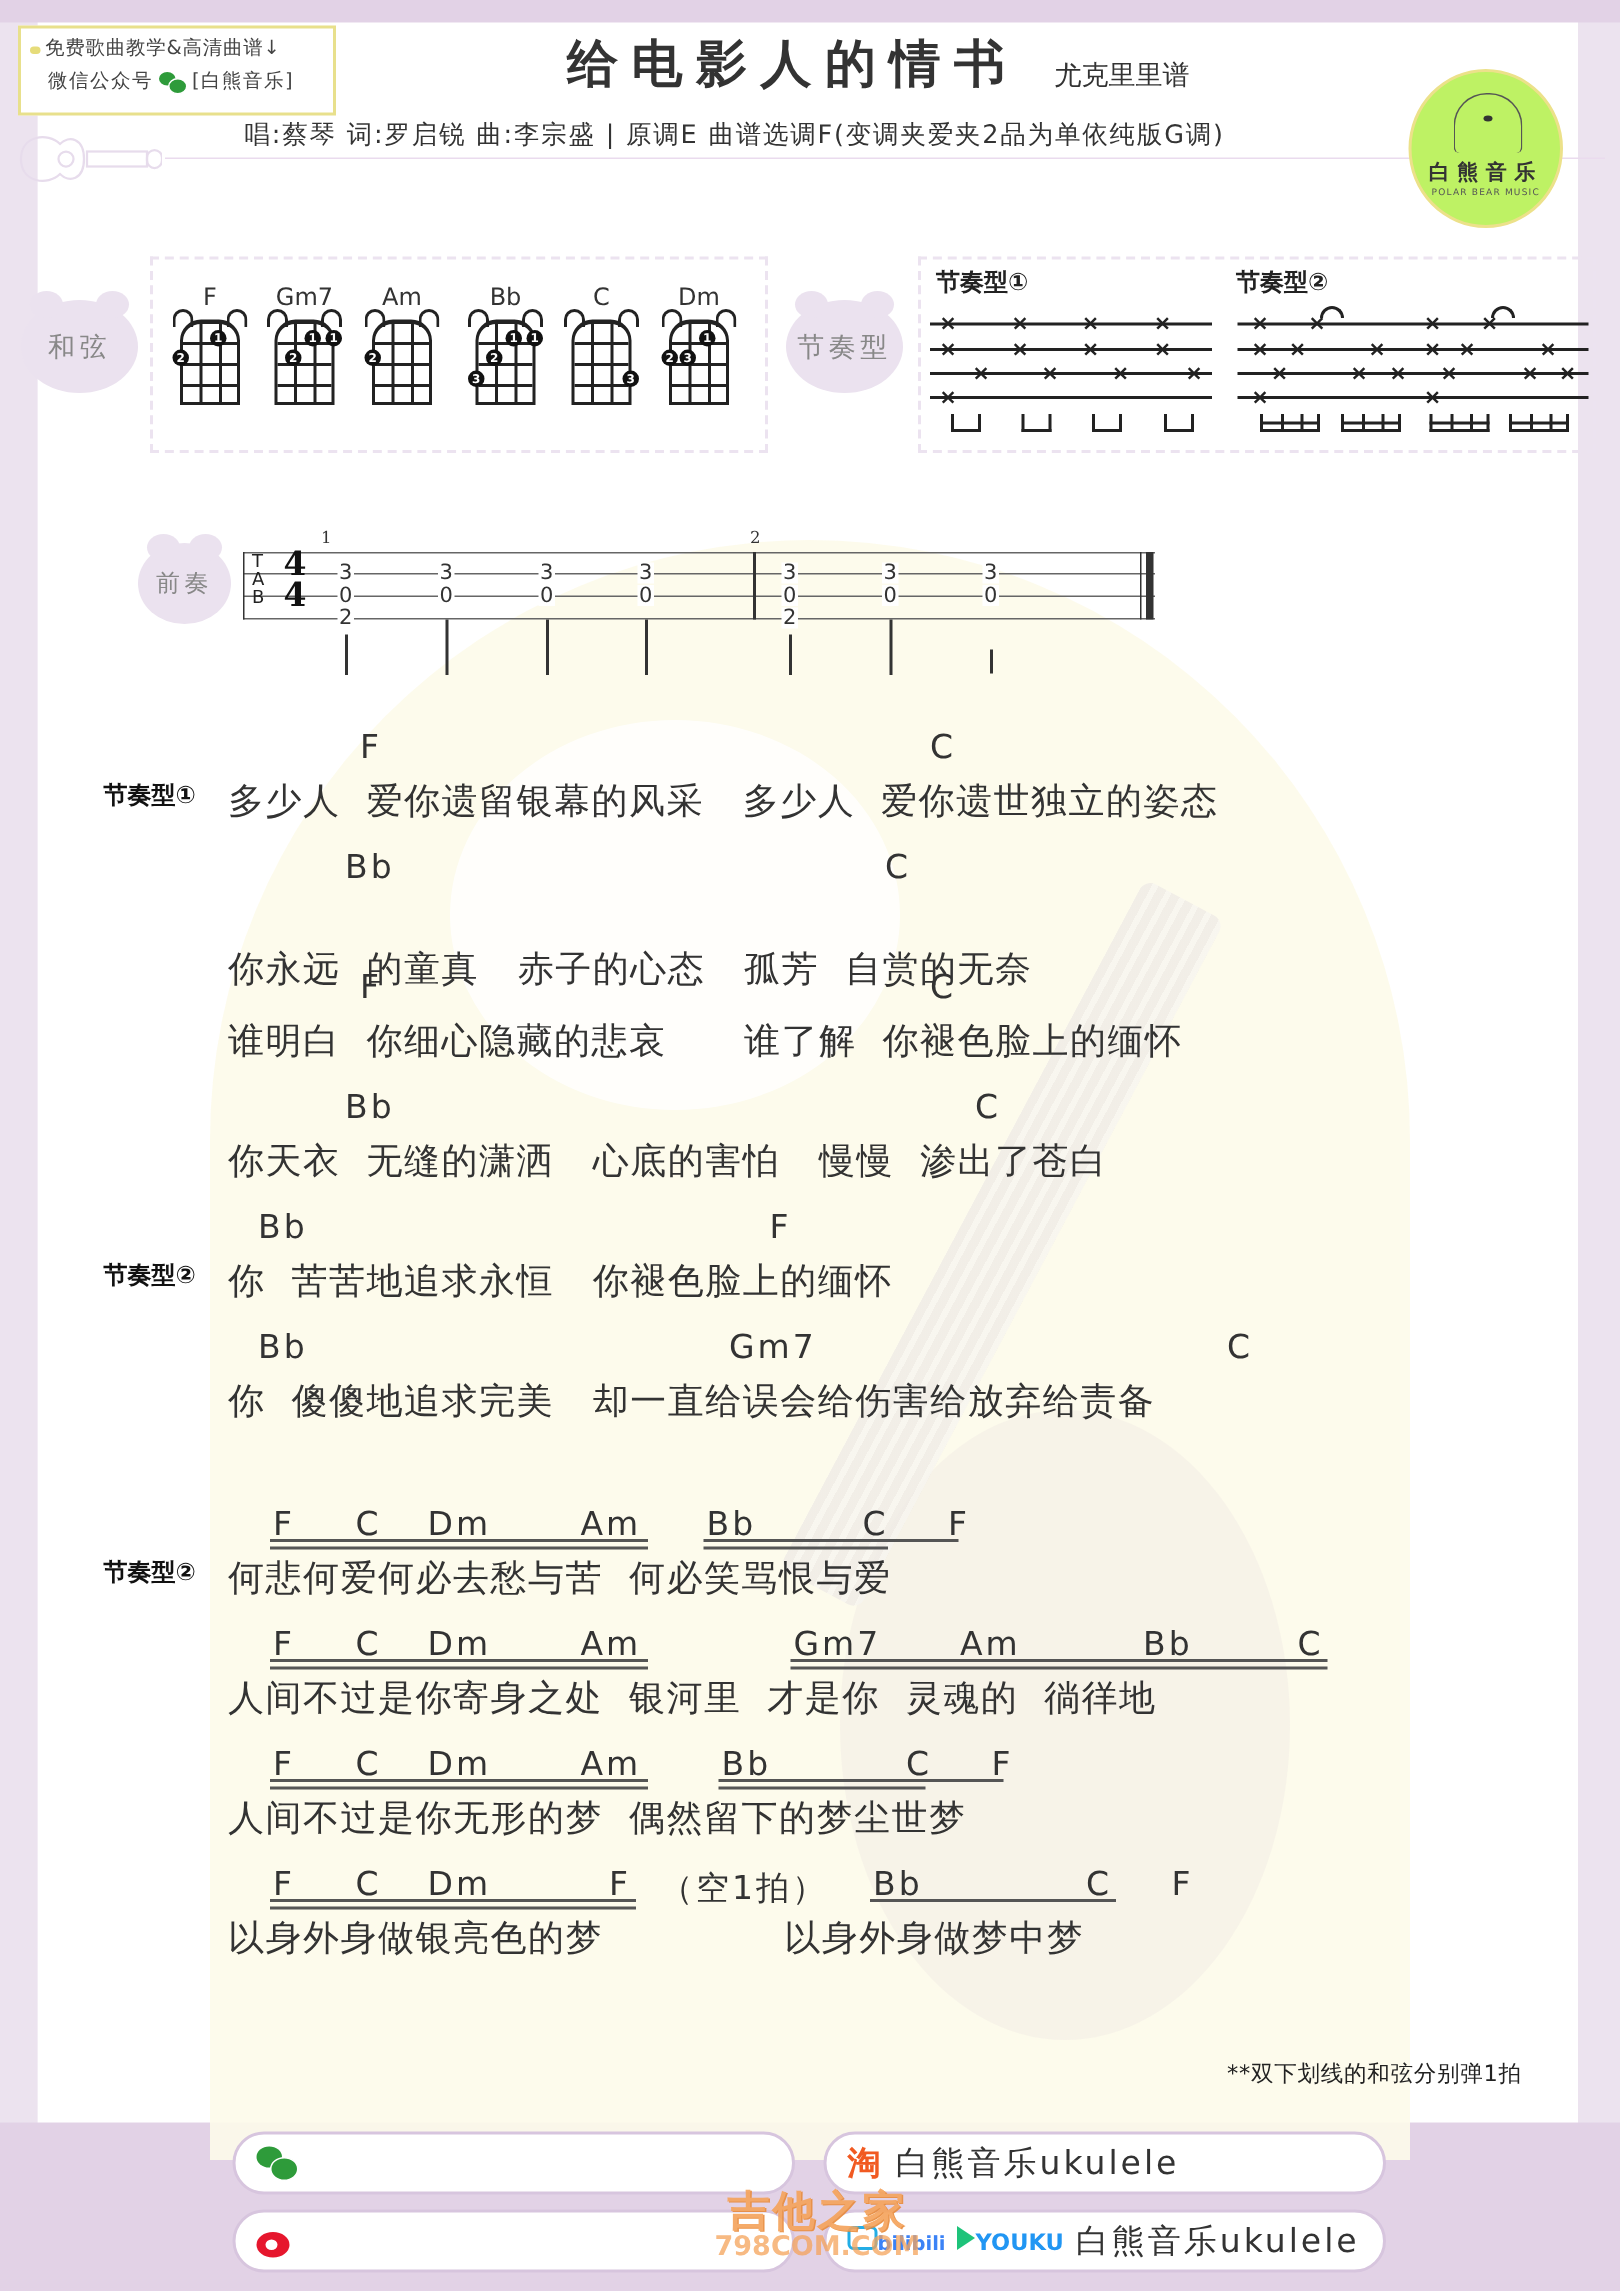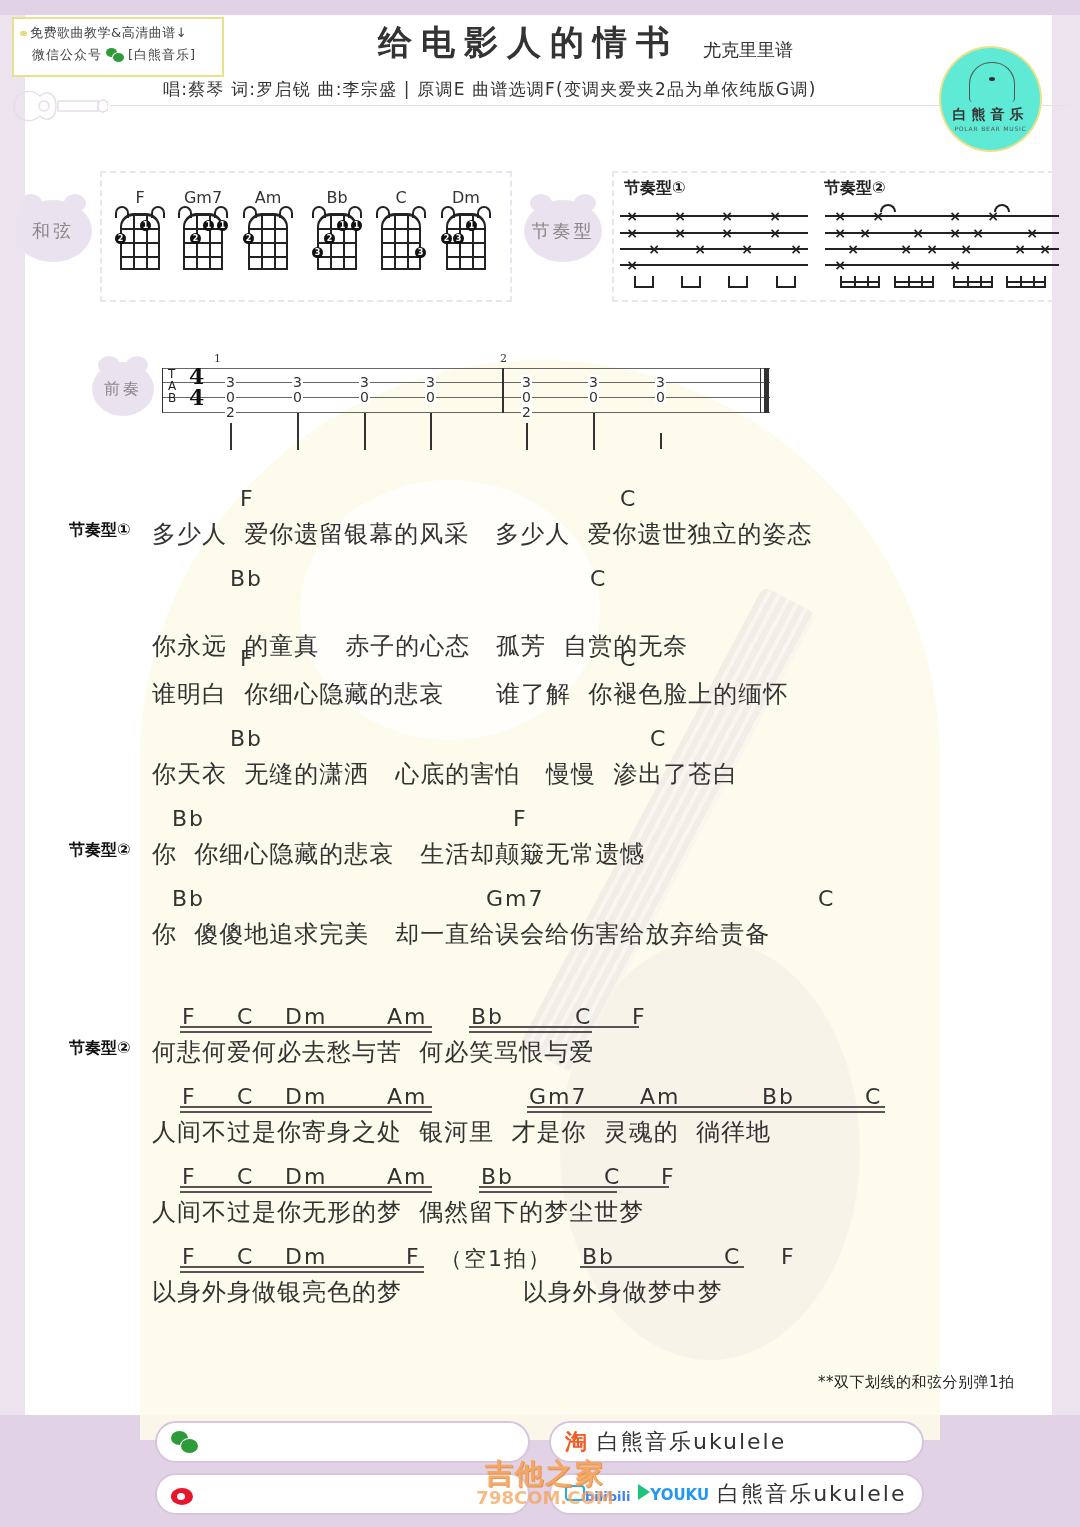--- a/index.html
+++ b/index.html
@@ -56,21 +56,21 @@
   .header-rule { position: absolute; left: 110px; top: 105px; width: 960px; height: 1px; background: #eadbee; }
 
   .title {
     position: absolute; left: 378px; top: 20px; font-size: 34px; font-weight: bold; letter-spacing: 9px; color: #333;
   }
   .subtitle-tag { position: absolute; left: 703px; top: 38px; font-size: 18px; color: #333; }
   .credits { position: absolute; left: 163px; top: 78px; font-size: 17px; letter-spacing: 1.2px; color: #333; }
 
   .logo {
     position: absolute; left: 939px; top: 46px; width: 103px; height: 106px;
-    border: 2px solid #ece18a; border-radius: 50%; background: #5eead4; text-align: center;
+    border: 2px solid #ece18a; border-radius: 50%; background: #bef264; text-align: center;
   }
   .logo .bear { position: absolute; left: 28px; top: 14px; width: 46px; height: 40px; border: 1.5px solid #555; border-bottom: none; border-radius: 22px 22px 4px 4px; }
   .logo .bear::before { content: ""; position: absolute; left: 19px; top: 14px; width: 6px; height: 4px; background: #333; border-radius: 50%; }
   .logo .cn { position: absolute; left: 0; width: 100%; top: 58px; font-size: 14px; font-weight: bold; letter-spacing: 5px; color: #333; }
   .logo .en { position: absolute; left: 0; width: 100%; top: 77px; font-size: 6px; letter-spacing: 0.8px; color: #555; }
 
   
   .bear-badge {
     position: absolute; width: 78px; height: 62px; background: #ebe2ef; border-radius: 50%;
     display: flex; align-items: center; justify-content: center;
@@ -414,21 +414,21 @@
     <div class="lyric-line" style="top: 630px;">你永远  的童真   赤子的心态   孤芳  自赏的无奈</div>
     <div class="chord-txt" style="left: 240px; top: 646px;">F</div>
     <div class="chord-txt" style="left: 620px; top: 646px;">C</div>
     <div class="lyric-line" style="top: 678px;">谁明白  你细心隐藏的悲哀      谁了解  你褪色脸上的缅怀</div>
     <div class="chord-txt" style="left: 230px; top: 726px;">Bb</div>
     <div class="chord-txt" style="left: 650px; top: 726px;">C</div>
     <div class="lyric-line" style="top: 758px;">你天衣  无缝的潇洒   心底的害怕   慢慢  渗出了苍白</div>
     <div class="section-tag" style="top: 840px;">节奏型②</div>
     <div class="chord-txt" style="left: 172px; top: 806px;">Bb</div>
     <div class="chord-txt" style="left: 513px; top: 806px;">F</div>
-    <div class="lyric-line" style="top: 838px;">你  你细心隐藏的悲哀   生活却颠簸无常遗憾</div>
+    <div class="lyric-line" style="top: 838px;">你  苦苦地追求永恒   你褪色脸上的缅怀</div>
     <div class="chord-txt" style="left: 172px; top: 886px;">Bb</div>
     <div class="chord-txt" style="left: 486px; top: 886px;">Gm7</div>
     <div class="chord-txt" style="left: 818px; top: 886px;">C</div>
     <div class="lyric-line" style="top: 918px;">你  傻傻地追求完美   却一直给误会给伤害给放弃给责备</div>
   </div>
 <div id="chorus-wrap">
     <div class="section-tag" style="top: 1038px;">节奏型②</div>
     <div class="chord-txt" style="left: 182px; top: 1004px;">F</div>
     <div class="chord-txt" style="left: 237px; top: 1004px;">C</div>
     <div class="chord-txt" style="left: 285px; top: 1004px;">Dm</div>

